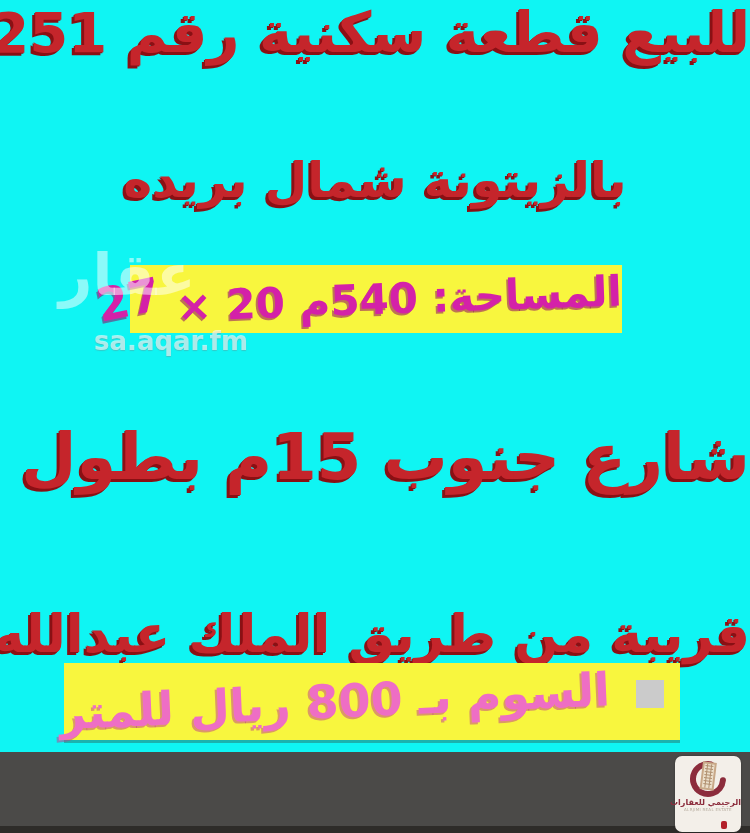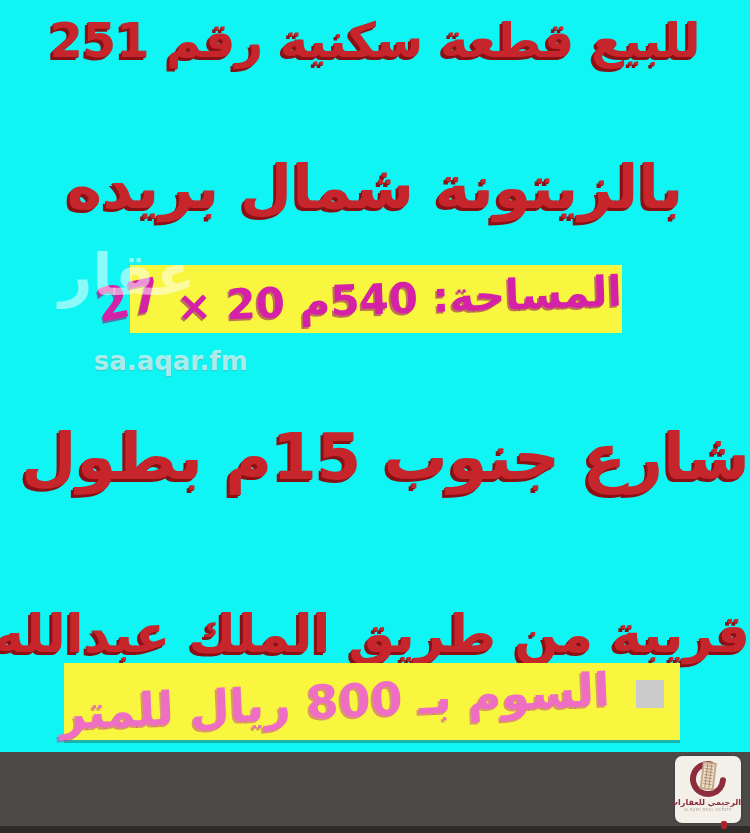--- a/index.html
+++ b/index.html
@@ -9,22 +9,22 @@
     font-family:"DejaVu Sans", sans-serif;
   }
   
   .red-line {
     position:absolute; left:0; width:100%;
     direction:rtl; text-align:center;
     color:#c5252b; font-weight:bold;
     text-shadow:-3px 3px 0 #8a1014, -1px 1px 0 #8a1014;
     white-space:nowrap;
   }
-  .line1 { top:12px;  font-size:48px; }
-  .line2 { top:152px; font-size:60px; }
+  .line1 { top:0;  font-size:56px; }
+  .line2 { top:152px; font-size:49px; }
   .line4 { top:420px; font-size:64px; }
   .line5 { top:556px; font-size:52px;margin-top:48px; }
 
   
   .ybox1 {
     position:absolute; left:130px; top:265px; width:492px; height:68px;
     background:#f8f63e;
   }
   .ybox1-text {
     position:absolute; inset:0;
@@ -61,36 +61,35 @@
   .wm-big {
     position:absolute; left:59px; top:246px;
     direction:rtl; font-size:58px; font-weight:bold;
     color:rgba(255,255,255,.52); z-index:5; line-height:1;
   }
   .wm-site {
     position:absolute; left:94px; top:326px;
     font-size:26px; font-weight:bold;
     color:rgba(255,255,255,.60); z-index:5;
     text-shadow:0 1px 1px rgba(120,120,120,.35);
-    margin-top:20px;
   }
 
   
   .footer {
     position:absolute; left:0; top:752px; width:750px; height:81px;
     background:#4b4a48;
   }
   .footer-strip {
     position:absolute; left:0; bottom:0; width:100%; height:7px;
     background:#2e2c29;
   }
 
   
   .logo-card {
-    position:absolute; left:675px; top:756px; width:66px; height:67px;
+    position:absolute; left:675px; top:756px; width:66px; height:76px;
     background:#f3efe9; border-radius:7px; text-align:center;
     box-shadow:0 0 2px rgba(0,0,0,.35);
   }
   .emblem { margin-top:2px; height:40px; }
   .logo-name-ar {
     direction:rtl; font-size:8px; line-height:9px;
     color:#8c2c3c; font-weight:bold; white-space:nowrap;
   }
   .logo-name-en {
     font-size:4px; line-height:6px; color:#b3a89b;

